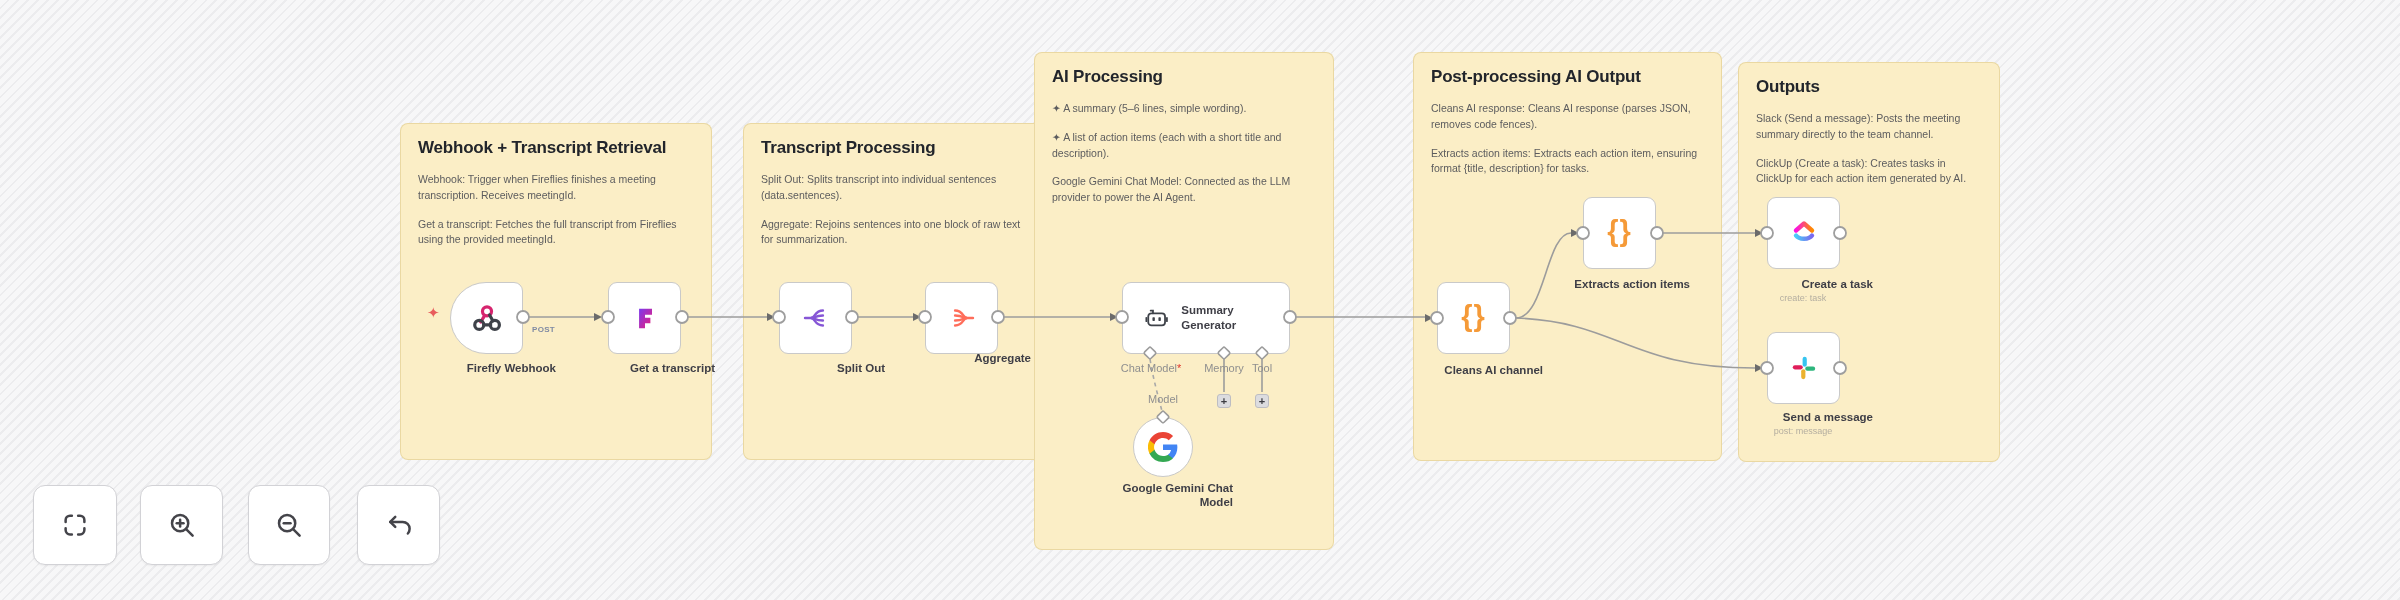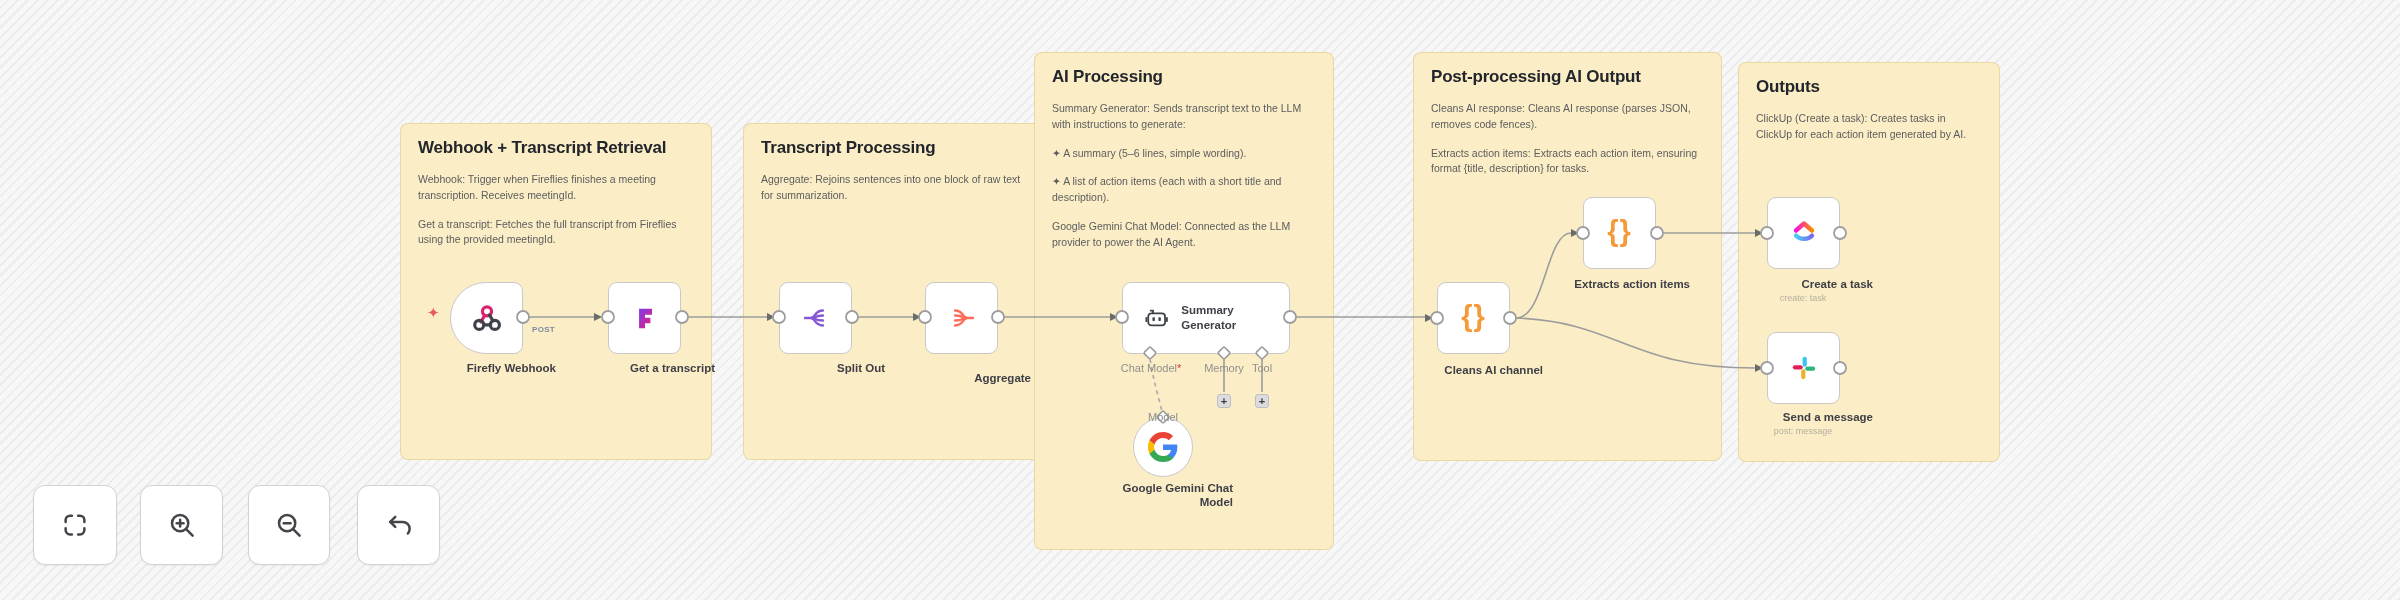--- a/index.html
+++ b/index.html
@@ -64,39 +64,40 @@
 <div class="canvas">
 
   <div class="sticky" style="left:400px;top:123px;width:312px;height:337px;">
     <h2>Webhook + Transcript Retrieval</h2>
     <p>Webhook: Trigger when Fireflies finishes a meeting transcription. Receives meetingId.</p>
     <p>Get a transcript: Fetches the full transcript from Fireflies using the provided meetingId.</p>
   </div>
 
   <div class="sticky" style="left:743px;top:123px;width:310px;height:337px;">
     <h2>Transcript Processing</h2>
+    <p>Split Out: Splits transcript into individual sentences (data.sentences).</p>
     <p>Aggregate: Rejoins sentences into one block of raw text for summarization.</p>
   </div>
 
   <div class="sticky" style="left:1034px;top:52px;width:300px;height:498px;">
     <h2>AI Processing</h2>
-    <p>Summary Generator: Sends transcript text to the LLM with instructions to generate:</p>
     <p>✦ A summary (5–6 lines, simple wording).</p>
     <p>✦ A list of action items (each with a short title and description).</p>
     <p>Google Gemini Chat Model: Connected as the LLM provider to power the AI Agent.</p>
   </div>
 
   <div class="sticky" style="left:1413px;top:52px;width:309px;height:409px;">
     <h2>Post-processing AI Output</h2>
     <p>Cleans AI response: Cleans AI response (parses JSON, removes code fences).</p>
     <p>Extracts action items: Extracts each action item, ensuring format {title, description} for tasks.</p>
   </div>
 
   <div class="sticky" style="left:1738px;top:62px;width:262px;height:400px;">
     <h2>Outputs</h2>
+    <p>Slack (Send a message): Posts the meeting summary directly to the team channel.</p>
     <p>ClickUp (Create a task): Creates tasks in ClickUp for each action item generated by AI.</p>
   </div>
 
   <svg class="wires" width="2400" height="600">
 
     <path class="wire" d="M529 317 H594"></path>
     <path class="wire" d="M688 317 H767"></path>
     <path class="wire" d="M858 317 H913"></path>
     <path class="wire" d="M1004 317 H1110"></path>
     <path class="wire" d="M1296 317 H1425"></path>
@@ -183,40 +184,40 @@
 
   <div class="node" style="left:925px;top:282px;">
     <svg width="30" height="30" viewBox="0 0 26 26" fill="none" stroke="#FF6D5A" stroke-width="2.1" stroke-linecap="round">
       <path d="M17 13 C14 13 14 6.5 7 6.5"></path>
       <path d="M17 13 C14 13 14 10.8 7 10.8"></path>
       <path d="M17 13 C14 13 14 15.2 7 15.2"></path>
       <path d="M17 13 C14 13 14 19.5 7 19.5"></path>
       <line x1="18" y1="13" x2="22.5" y2="13"></line>
     </svg>
   </div>
-  <div class="node-label" style="left:891px;top:371px;width:140px;">Aggregate</div>
+  <div class="node-label" style="left:891px;top:351px;width:140px;">Aggregate</div>
 
   <div class="node wide" style="left:1122px;top:282px;">
     <svg width="28" height="28" viewBox="0 0 26 26" fill="none" stroke="#3E4249" stroke-width="1.7" stroke-linecap="round">
       <rect x="5" y="8.5" width="16" height="11.5" rx="3"></rect>
       <path d="M9.5 8.5 v-2.6 h-2.2"></path>
       <rect x="9" y="12.4" width="2.3" height="3.4" rx="0.6" fill="#3E4249" stroke="none"></rect>
       <rect x="14.7" y="12.4" width="2.3" height="3.4" rx="0.6" fill="#3E4249" stroke="none"></rect>
       <line x1="3.2" y1="12.8" x2="3.2" y2="16"></line>
       <line x1="22.8" y1="12.8" x2="22.8" y2="16"></line>
     </svg>
     <div class="agent-title">Summary Generator</div>
   </div>
 
   <div class="port-label" style="left:1118px;top:362px;width:66px;">
     <span>Chat Model</span><span class="req">*</span>
   </div>
   <div class="port-label" style="left:1199px;top:362px;width:50px;">Memory</div>
   <div class="port-label" style="left:1242px;top:362px;width:40px;">Tool</div>
-  <div class="port-label" style="left:1133px;top:393px;width:60px;margin-top:18px;">Model</div>
+  <div class="port-label" style="left:1133px;top:393px;width:60px;">Model</div>
 
   <div class="plus-btn" style="left:1217px;top:394px;">+</div>
   <div class="plus-btn" style="left:1255px;top:394px;">+</div>
 
   <div class="node round" style="left:1133px;top:417px;">
     <svg width="30" height="30" viewBox="0 0 24 24">
       <path fill="#4285F4" d="M23.5 12.27c0-.79-.07-1.58-.21-2.36H12v4.47h6.47a5.53 5.53 0 0 1-2.39 3.63v3h3.86c2.26-2.09 3.56-5.17 3.56-8.74z"></path>
       <path fill="#34A853" d="M12 24c3.24 0 5.97-1.06 7.96-2.89l-3.86-3c-1.08.73-2.47 1.15-4.1 1.15-3.15 0-5.82-2.13-6.77-4.99H1.25v3.09A12 12 0 0 0 12 24z"></path>
       <path fill="#FBBC05" d="M5.23 14.27A7.23 7.23 0 0 1 4.85 12c0-.79.14-1.55.38-2.27V6.64H1.25a12 12 0 0 0 0 10.72l3.98-3.09z"></path>
       <path fill="#EA4335" d="M12 4.75c1.77 0 3.36.61 4.61 1.8l3.43-3.43C17.96 1.19 15.24 0 12 0 7.31 0 3.25 2.69 1.25 6.64l3.98 3.09C6.18 6.88 8.85 4.75 12 4.75z"></path>

